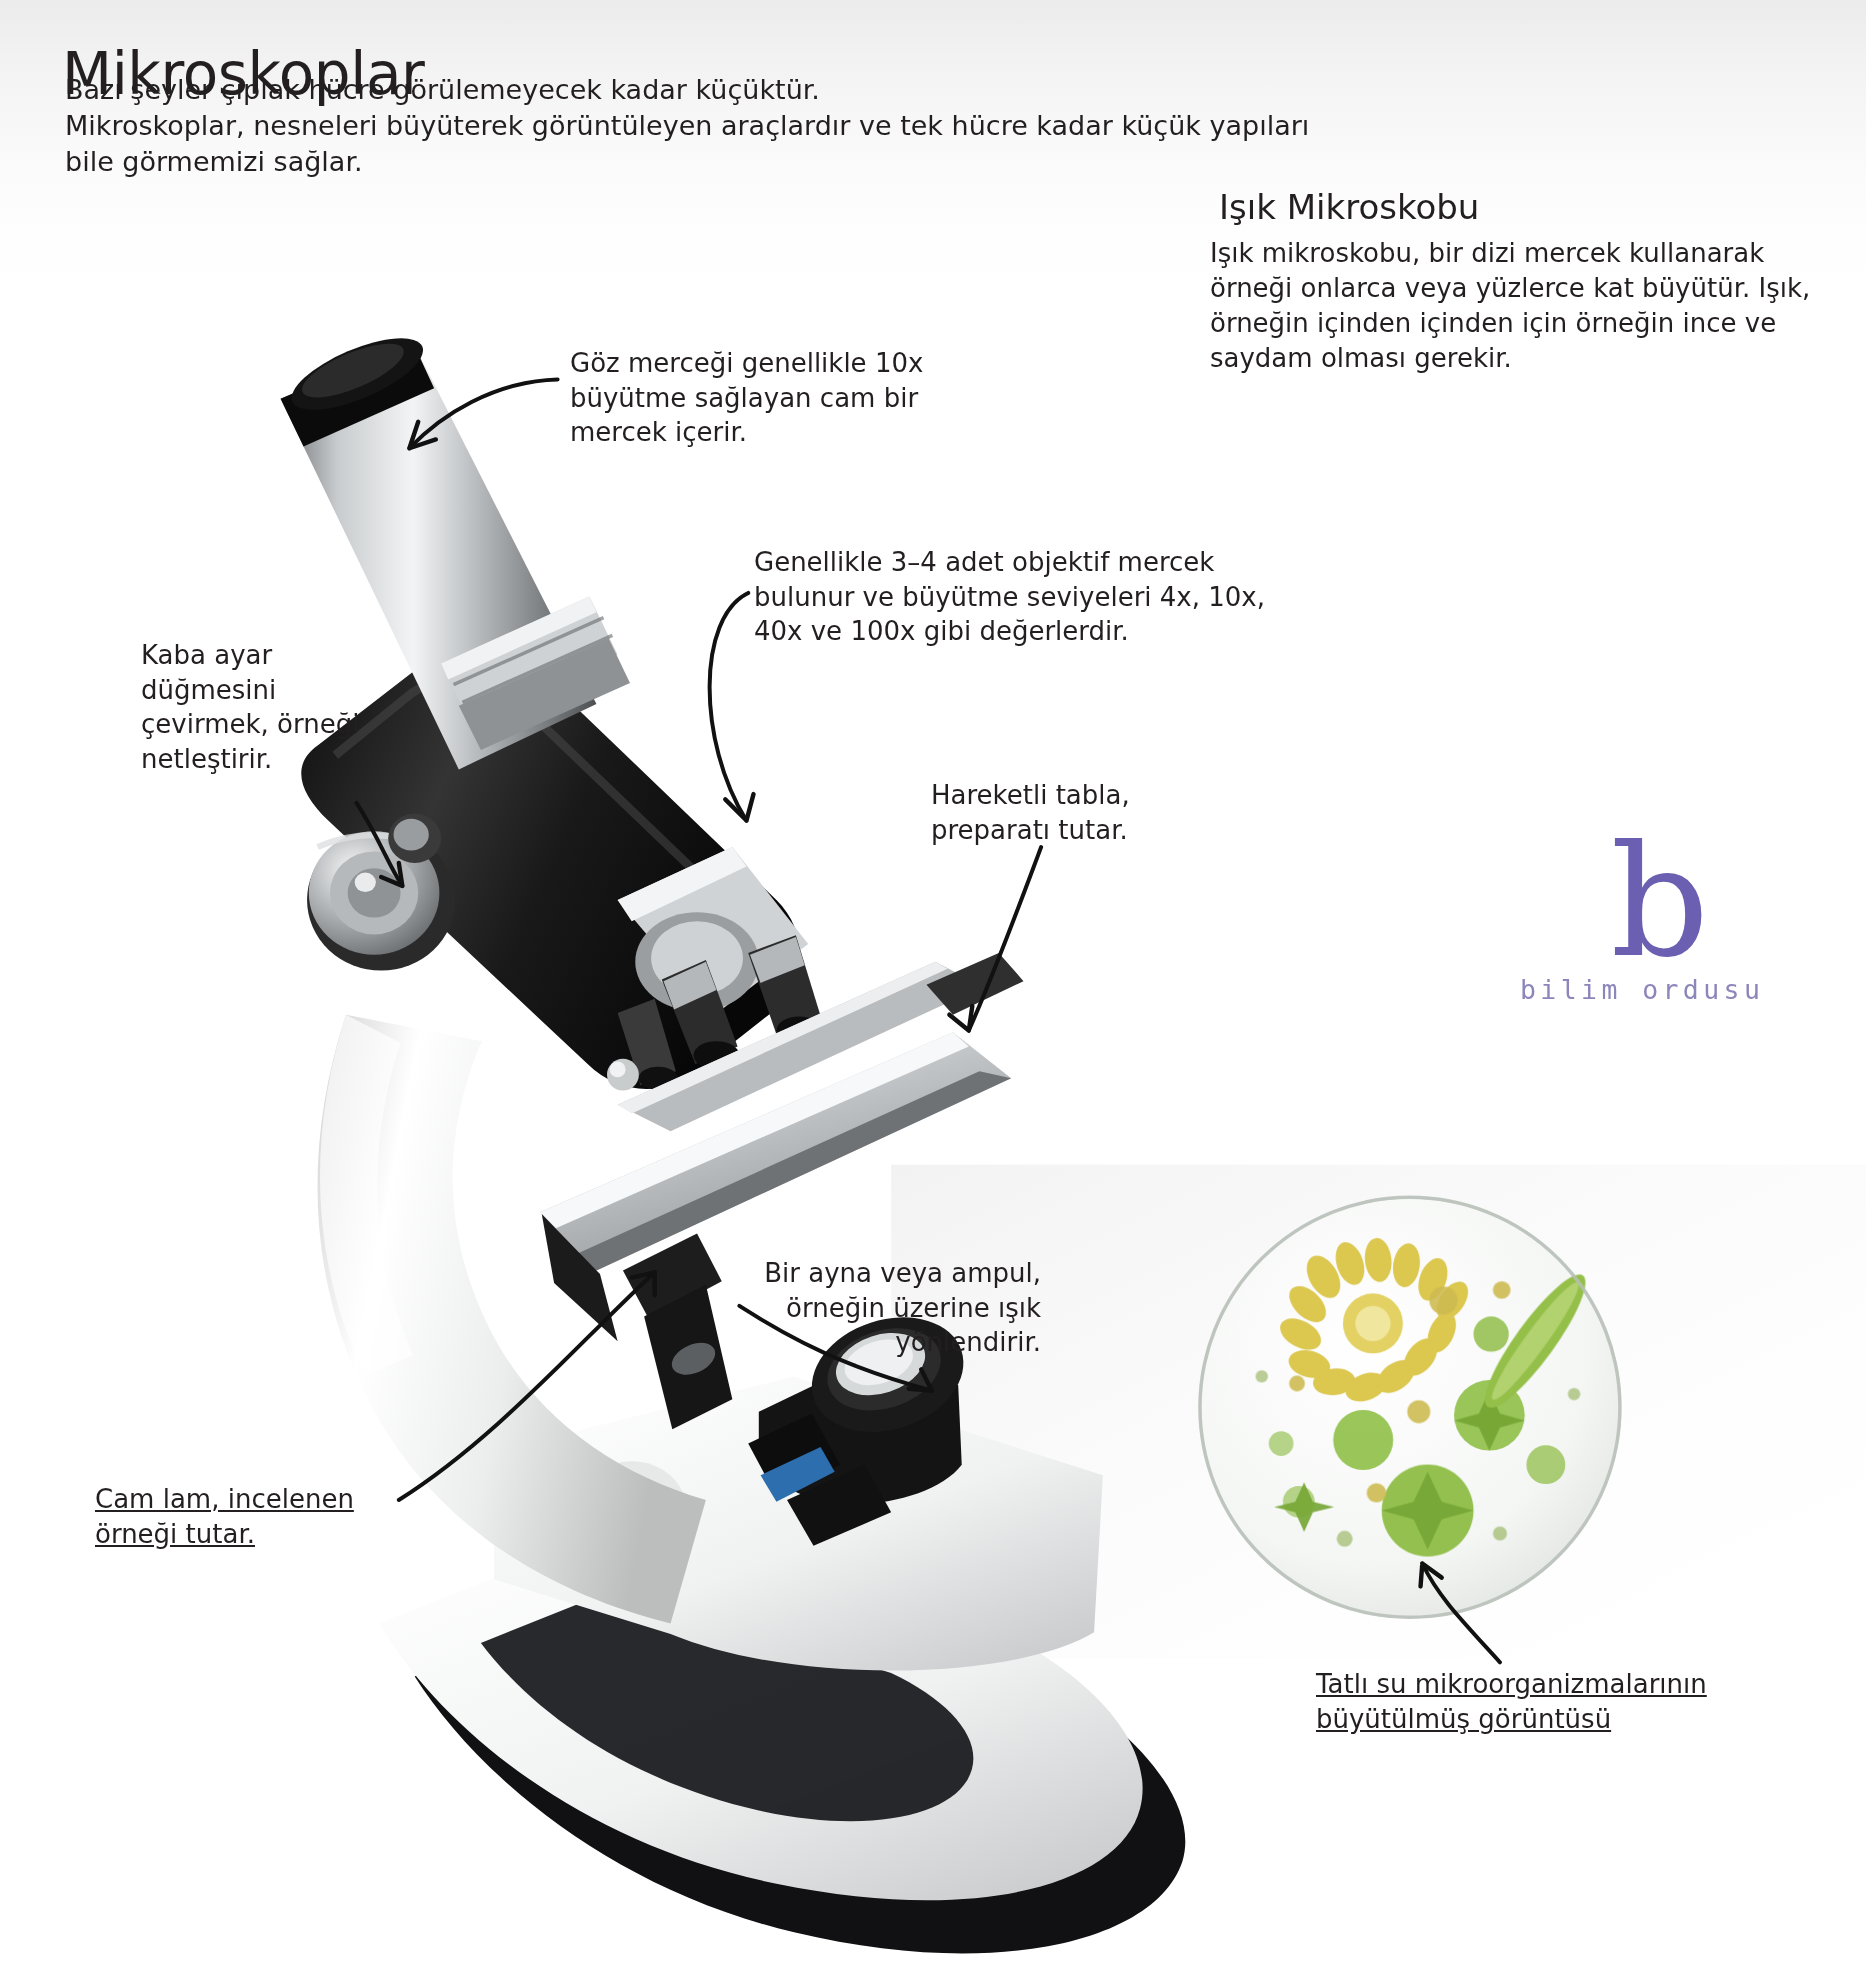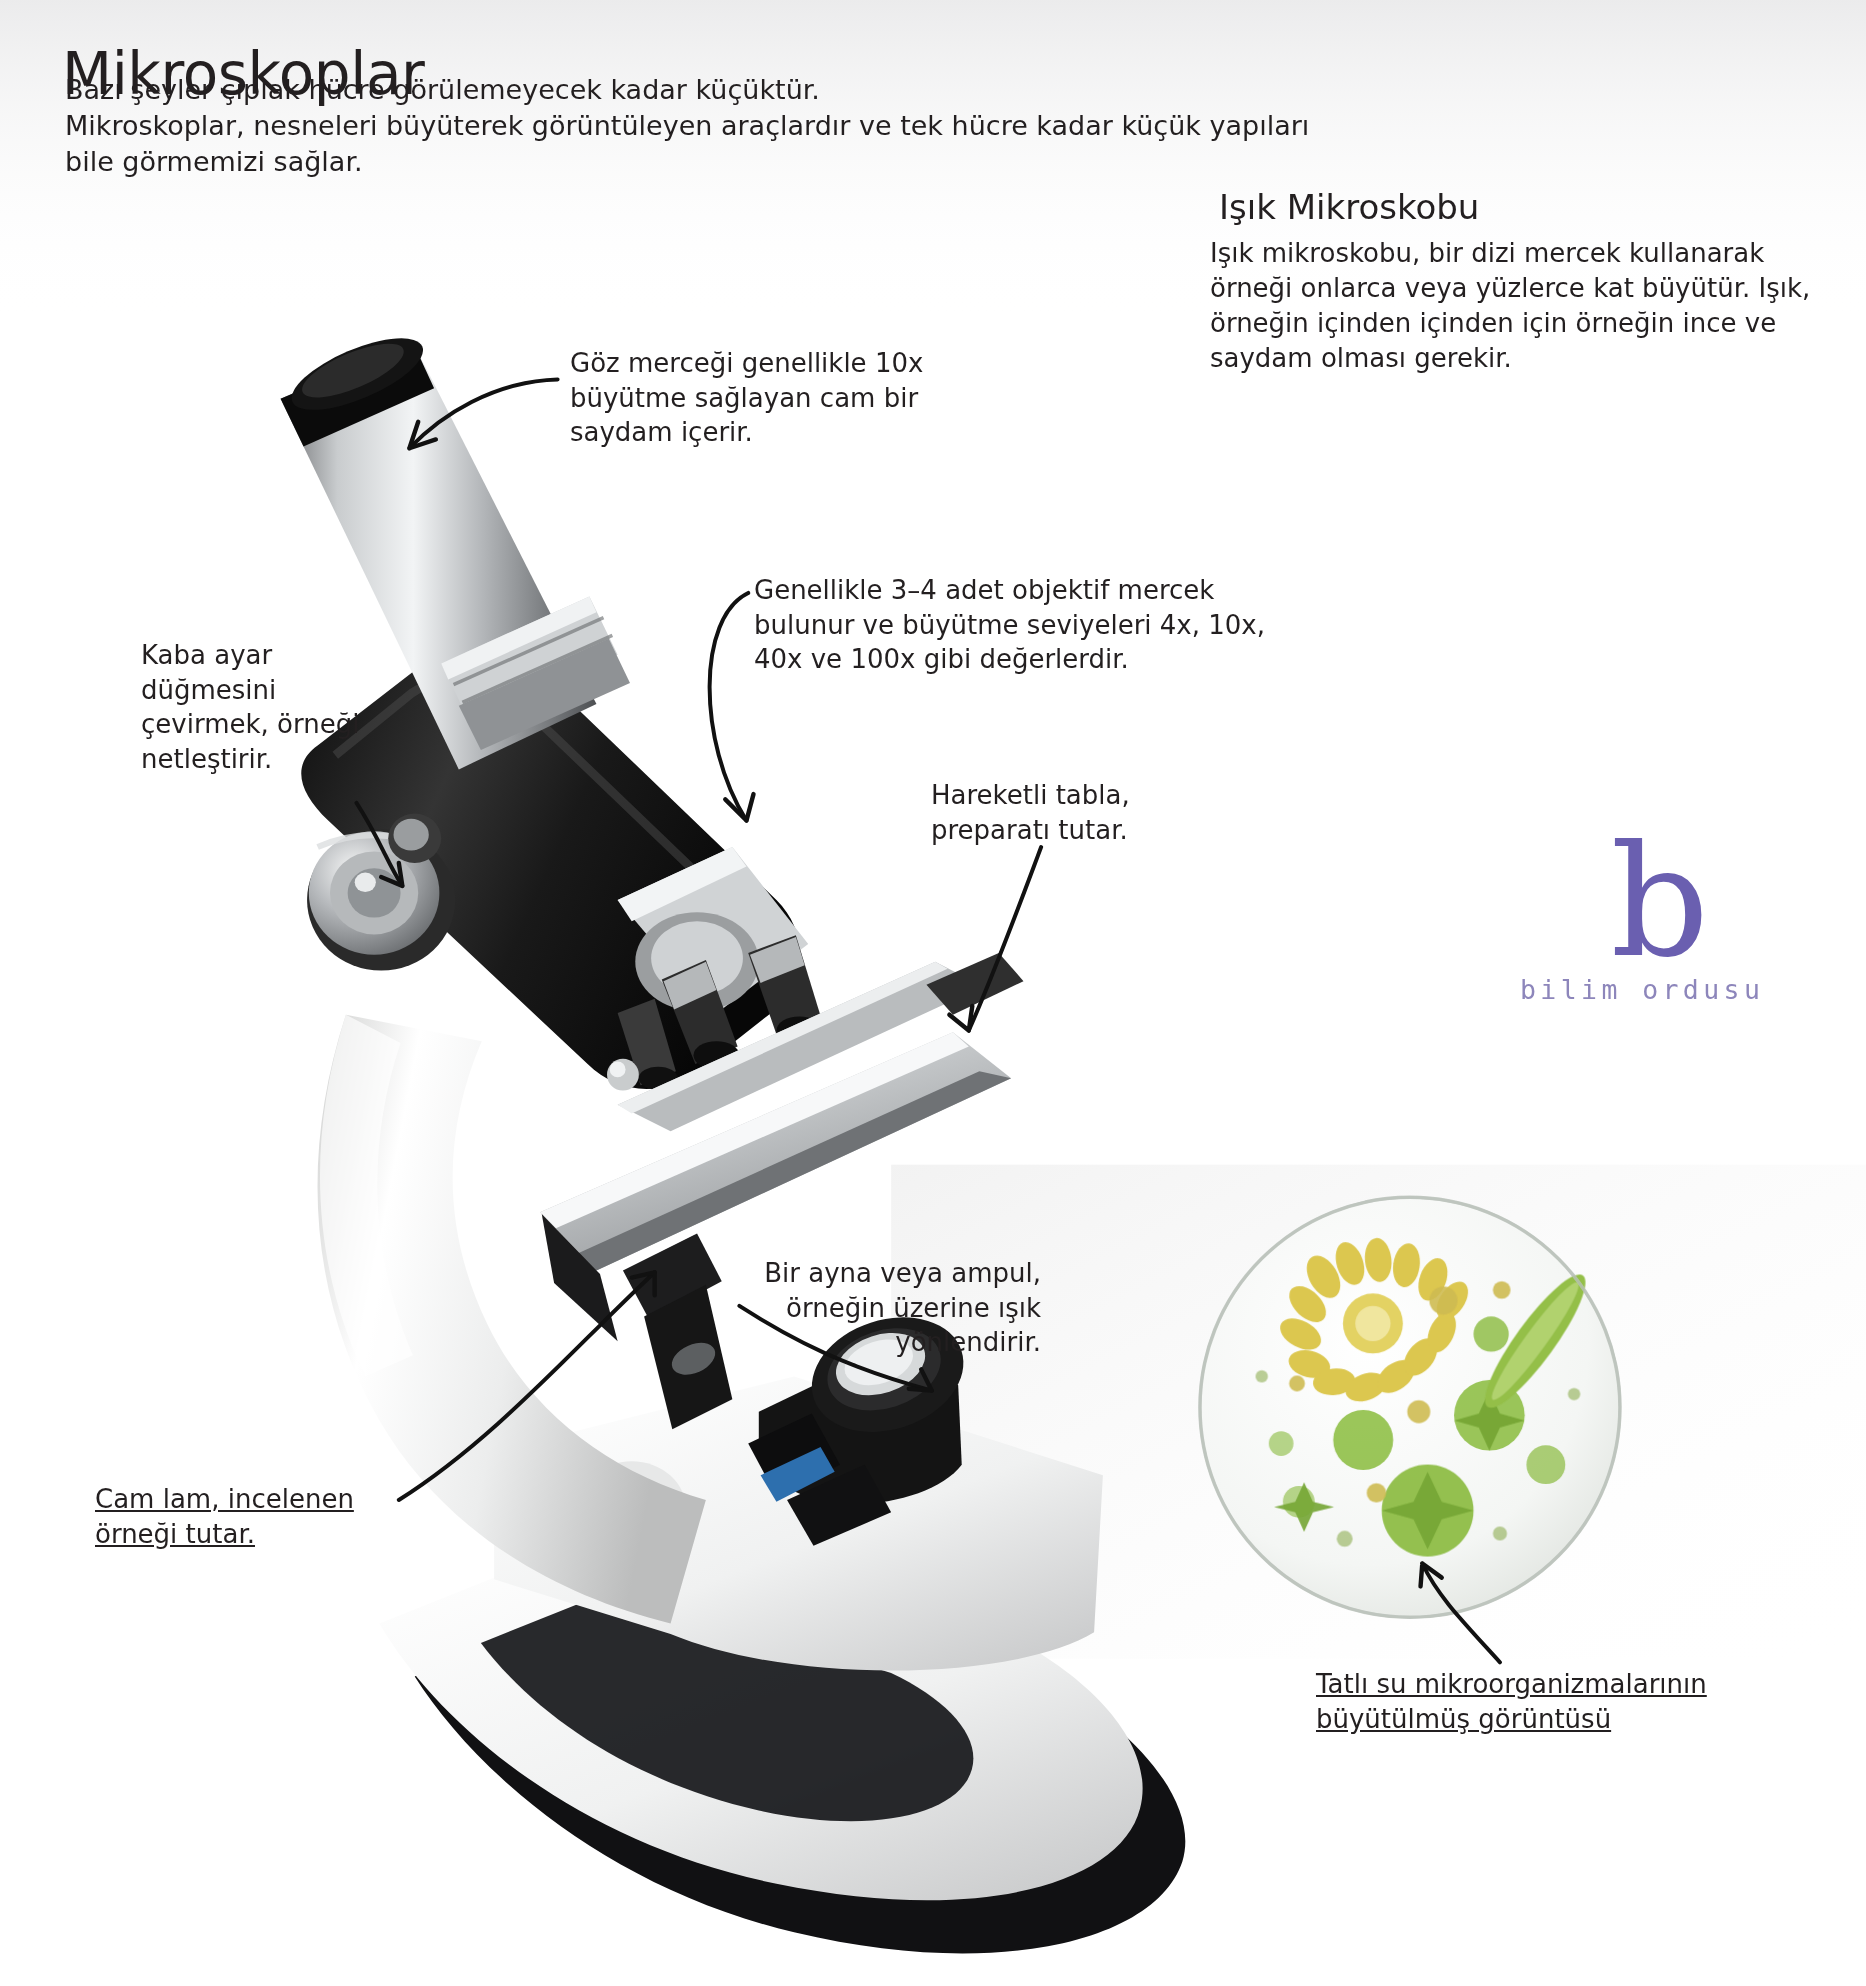--- a/index.html
+++ b/index.html
@@ -64,21 +64,21 @@
     color: #231f20;
   }
 
   .callout {
     position: absolute;
     font-size: 26px;
     line-height: 1.33;
     color: #231f20;
   }
   .c-eyepiece { left: 570px; top: 346px; width: 441px; }
-  .c-objective { left: 754px; top: 545px; width: 565px; margin-top: 28px; }
+  .c-objective { left: 754px; top: 545px; width: 565px; }
   .c-coarse   { left: 141px; top: 638px; width: 256px; }
   .c-stage    { left: 905px; top: 778px; width: 291px; margin-left: 26px; }
   .c-mirror   { left: 750px; top: 1256px; width: 291px; text-align: right; }
   .c-slide    { left: 95px; top: 1482px; width: 318px; text-decoration: underline; }
   .c-micro    { left: 1316px; top: 1667px; width: 494px; text-decoration: underline; }
 
   
   .logo-wrap {
     position: absolute;
     left: 1584px;
@@ -366,21 +366,21 @@
 
   <div class="intro">
     <div>Bazı şeyler çıplak hücre görülemeyecek kadar küçüktür.</div>
     <div>Mikroskoplar, nesneleri büyüterek görüntüleyen araçlardır ve tek hücre kadar küçük yapıları</div>
     <div>bile görmemizi sağlar.</div>
   </div>
 
   <div class="sect-h">Işık Mikroskobu</div>
   <div class="sect-b">Işık mikroskobu, bir dizi mercek kullanarak örneği onlarca veya yüzlerce kat büyütür. Işık, örneğin içinden içinden için örneğin ince ve saydam olması gerekir.</div>
 
-  <div class="callout c-eyepiece">Göz merceği genellikle 10x büyütme sağlayan cam bir saydam içerir.</div>
+  <div class="callout c-eyepiece">Göz merceği genellikle 10x büyütme sağlayan cam bir mercek içerir.</div>
   <div class="callout c-objective">Genellikle 3–4 adet objektif mercek bulunur ve büyütme seviyeleri 4x, 10x, 40x ve 100x gibi değerlerdir.</div>
   <div class="callout c-coarse">Kaba ayar düğmesini çevirmek, örneği netleştirir.</div>
   <div class="callout c-stage">Hareketli tabla, preparatı tutar.</div>
   <div class="callout c-mirror">Bir ayna veya ampul, örneğin üzerine ışık yönlendirir.</div>
   <div class="callout c-slide">Cam lam, incelenen örneği tutar.</div>
   <div class="callout c-micro">Tatlı su mikroorganizmalarının büyütülmüş görüntüsü</div>
 
   <div class="logo-wrap">
     <div class="logo-b">b</div>
     <div class="logo-text">bilim ordusu</div>

